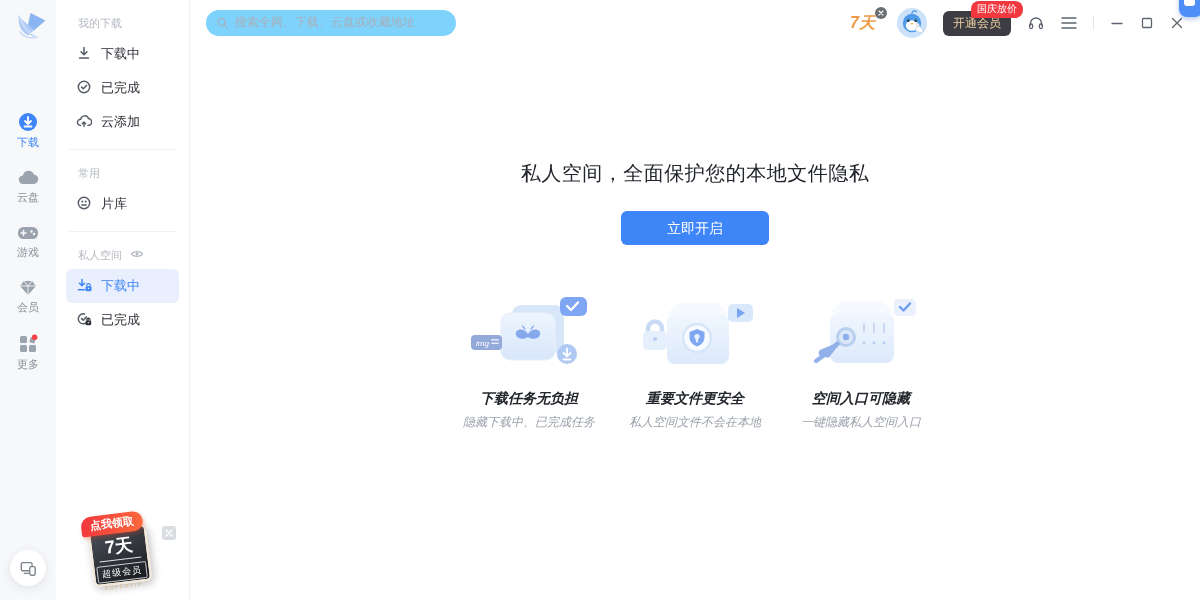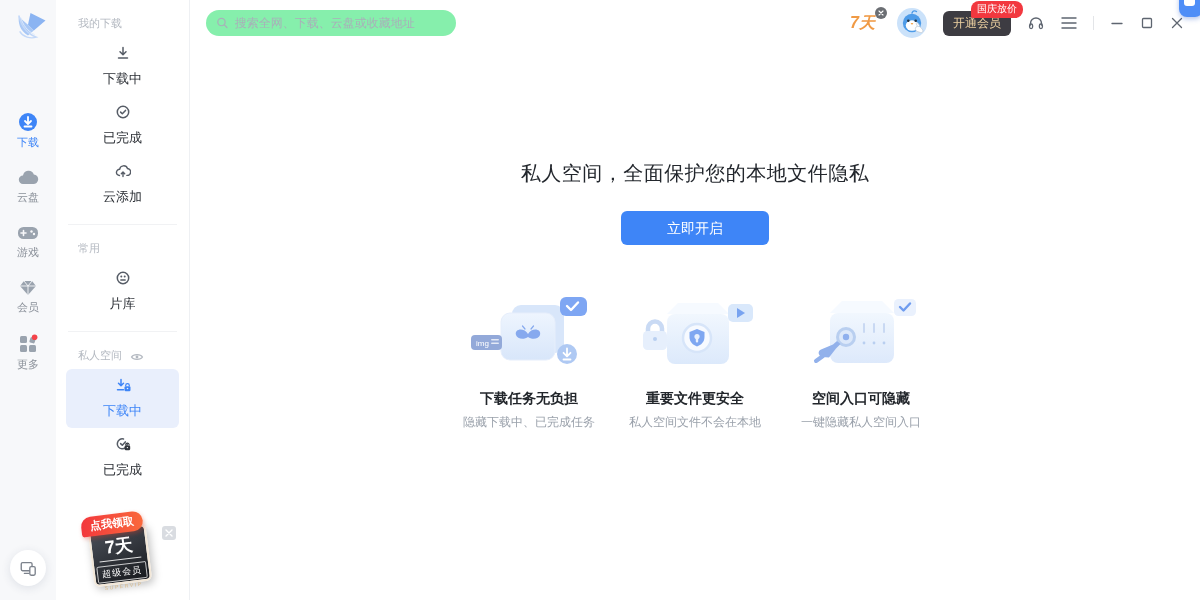--- a/index.html
+++ b/index.html
@@ -11,54 +11,54 @@
   .rail { width:56px; background:#f7f8fa; display:flex; flex-direction:column; align-items:center; position:relative; flex-shrink:0;gap:44px; }
   .rail-logo { margin-top:8px; width:40px; height:40px; }
   .rail-nav { margin-top:20px; display:flex; flex-direction:column; gap:19px; align-items:center; }
   .rail-item { display:flex; flex-direction:column; align-items:center; gap:3px; font-size:11px; color:#8a9099; cursor:pointer; width:56px; }
   .rail-item.active { color:#3e85f7; }
   .rail-item svg { display:block; }
   .rail-bottom { position:absolute; bottom:14px; left:10px; width:36px; height:36px; border-radius:50%; background:#fff; box-shadow:0 2px 10px rgba(40,60,90,.12); display:flex; align-items:center; justify-content:center; cursor:pointer; }
 
   
   .sidebar { width:134px; background:#fff; border-right:1px solid #eef0f3; position:relative; flex-shrink:0; }
-  .side-label { margin:16px 0 6px 22px; font-size:11px; color:#b3b8c0; display:flex; align-items:flex-end; gap:8px; }
-  .side-item { display:flex; align-items:center; gap:9px; margin:0 10px; padding:8px 10px; font-size:13px; color:#2a2e34; border-radius:6px; cursor:pointer; white-space:nowrap;flex-direction:column; }
+  .side-label { margin:16px 0 6px 22px; font-size:11px; color:#b3b8c0; display:flex; align-items:flex-start; gap:8px; }
+  .side-item { display:flex; gap:9px; margin:0 10px; padding:8px 10px; font-size:13px; color:#2a2e34; border-radius:6px; cursor:pointer; white-space:nowrap; }
   .side-item.selected { background:#e9effc; color:#3e85f7; }
   .side-divider { height:1px; background:#f1f2f4; margin:10px 12px; }
   .side-item svg { flex-shrink:0; }
 
   
   .promo-card { position:absolute; left:35px; bottom:16px; width:58px; height:57px; background:linear-gradient(160deg,#4a4f58,#17191d); border:2px solid #f2e7d8; border-radius:6px; transform:rotate(-7deg); display:flex; flex-direction:column; align-items:center; color:#fff; cursor:pointer; box-shadow:2px 3px 8px rgba(0,0,0,.25); }
   .promo-days { font-size:18px; font-weight:bold; border-bottom:1px solid rgba(255,255,255,.85); padding:0 7px 1px; margin-top:5px; }
   .promo-vip { font-size:9px; margin-top:4px; border:1px solid rgba(255,255,255,.75); padding:1px 4px; border-radius:2px; letter-spacing:1px; }
   .promo-sub { font-size:5px; color:#d8b887; letter-spacing:1.6px; margin-top:2px; }
   .promo-ribbon { position:absolute; left:25px; bottom:66px; background:linear-gradient(100deg,#f2363c,#fa6a3c); color:#fff; font-size:11px; font-weight:bold; padding:2px 9px 3px; border-radius:11px 11px 11px 3px; transform:rotate(-7deg); z-index:2; cursor:pointer; box-shadow:1px 2px 4px rgba(220,60,40,.35); }
   .promo-close { position:absolute; right:13px; bottom:60px; width:14px; height:14px; background:#d9dce1; border-radius:3px; display:flex; align-items:center; justify-content:center; cursor:pointer; }
 
   
   .main { flex:1; position:relative; background:#fff; }
   .topbar { display:flex; align-items:center; height:46px; padding:0 16px; }
-  .search { width:250px; height:26px; border-radius:13px; background:#86efac; display:flex; align-items:center; padding:0 10px; gap:6px; }
+  .search { width:250px; height:26px; border-radius:13px; background:#7dd3fc; display:flex; align-items:center; padding:0 10px; gap:6px;font-family:Liberation Mono, monospace; }
   .search input { border:none; outline:none; background:transparent; font-size:12px; color:#555; width:100%; font-family:inherit; }
   .search input::placeholder { color:#a9afb9; }
   .topbar-right { margin-left:auto; display:flex; align-items:center; gap:16px; }
   .trial { position:relative; font-size:16px; font-weight:bold; font-style:italic; color:#f09a45; cursor:pointer; padding-right:6px; }
   .trial-badge { position:absolute; top:-6px; right:-6px; width:12px; height:12px; border-radius:50%; background:#6b6e73; display:flex; align-items:center; justify-content:center; cursor:pointer; }
   .avatar { width:30px; height:30px; border-radius:50%; overflow:visible; cursor:pointer; position:relative; }
   .vip-btn { position:relative; background:#3d3c42; border-radius:6px; padding:4px 10px; color:#efd3a2; font-size:12px; cursor:pointer; white-space:nowrap; }
   .vip-tag { position:absolute; top:-10px; right:-12px; background:#f2383f; color:#fff; font-size:10px; padding:1px 6px 2px; border-radius:8px 8px 8px 2px; white-space:nowrap; }
   .tb-icon { cursor:pointer; display:flex; align-items:center; }
   .tb-sep { width:1px; height:14px; background:#e3e5e8; }
 
   
   .content { text-align:center; }
   .headline { margin-top:114px; font-size:20px; font-weight:500; color:#23272d; letter-spacing:.5px; }
   .cta { margin-top:24px; display:inline-block; width:148px; height:34px; line-height:34px; background:#3e85f7; color:#fff; font-size:14px; border-radius:6px; cursor:pointer; }
-  .cards { margin-top:48px; display:flex; justify-content:center; gap:14px; }
+  .cards { margin-top:48px; display:flex; justify-content:center; gap:14px;font-style:italic; }
   .card { width:152px; cursor:default; }
   .card-title { margin-top:8px; font-size:14px; font-weight:bold; color:#22262b; }
   .card-sub { margin-top:6px; font-size:12px; color:#9aa1ab; }
 
   .corner-widget { position:absolute; top:-9px; right:-3px; width:24px; height:26px; background:#4f8ef7; border-radius:8px; box-shadow:0 2px 5px rgba(40,90,200,.35); }
   .corner-widget::after { content:""; position:absolute; left:5px; top:6px; width:11px; height:9px; background:#fff; border-radius:3px; }
 </style>
 </head>
 <body>
 

